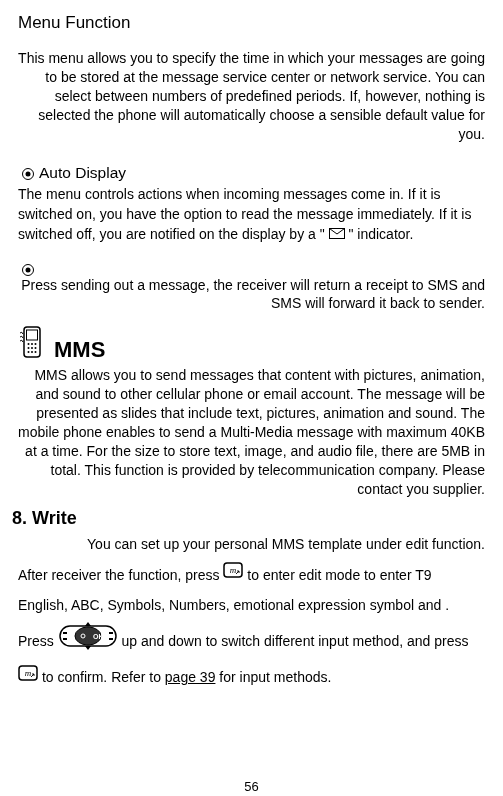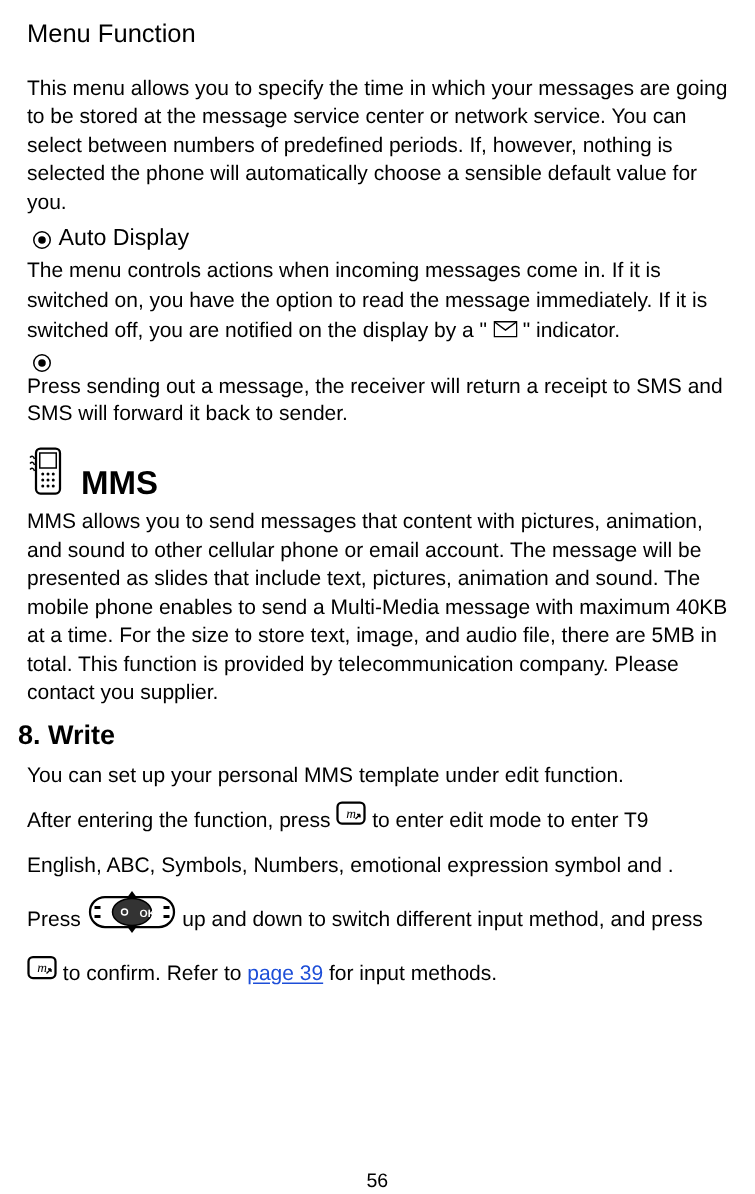--- a/index.html
+++ b/index.html
@@ -15,25 +15,25 @@
       padding: 12px 18px 40px 18px;
     }
     .header {
       text-align: left;
       font-size: 17px;
       margin-bottom: 14px;
       padding-right: 2px;
     }
     .para {
       margin-bottom: 6px;
-      text-align: left;
+      text-align: right;
     }
     .bullet-heading {
       font-size: 15.5px;
-      margin-top: 6px;
+      margin-top: 20px;
       margin-bottom: 0;
       display: flex;
       align-items: center;
       gap: 5px;
     }
     .bullet-icon {
       display: inline-block;
       width: 12px;
       height: 12px;
       border: 1.5px solid #000;
@@ -63,21 +63,21 @@
       font-size: 18px;
       font-weight: bold;
       margin-top: 8px;
       margin-bottom: 4px;
       margin-left: -6px;
     }
     .inline-icon {
       display: inline-block;
       vertical-align: middle;
     }
-    .link { color: #1d4ed8; text-decoration: underline; }
+    .link { color: #000000; text-decoration: underline; }
     .page-num {
       position: absolute;
       bottom: 0;
       left: 0; right: 0;
       text-align: center;
       font-size: 13px;
     }
     .flow { display: inline; }
     .flow > * { vertical-align: middle; }
   </style>
@@ -128,21 +128,21 @@
     </svg>
   </span>
   <span class="mms-title">MMS</span>
 </div>
 <div class="para">MMS allows you to send messages that content with pictures, animation, and sound to other cellular phone or email account. The message will be presented as slides that include text, pictures, animation and sound. The mobile phone enables to send a Multi-Media message with maximum 40KB at a time.    For the size to store text, image, and audio file, there are 5MB in total. This function is provided by telecommunication company. Please contact you supplier.</div>
 
 <div class="h-write">8. Write</div>
 <div class="para">You can set up your personal MMS template under edit function.</div>
 
 <div class="para flow" style="line-height:2.1;">
-  <span>After entering the function, press </span>
+  <span>After receiver the function, press </span>
   <span class="inline-icon">
     <svg width="20" height="20" viewBox="0 0 20 20">
       <rect x="1" y="3" width="18" height="14" rx="3" fill="#fff" stroke="#000" stroke-width="1.5"></rect>
       <text x="10" y="13" font-size="9" font-style="italic" font-family="serif" text-anchor="middle">m</text>
       <path d="M13 14 L16 11 M16 11 L14 11 M16 11 L16 13" stroke="#000" stroke-width="0.9" fill="none"></path>
     </svg>
   </span>
   <span> to enter edit mode to enter T9 English, ABC, Symbols, Numbers, emotional expression symbol and .    Press </span>
   <span class="inline-icon">
     <svg width="60" height="32" viewBox="0 0 60 32">

